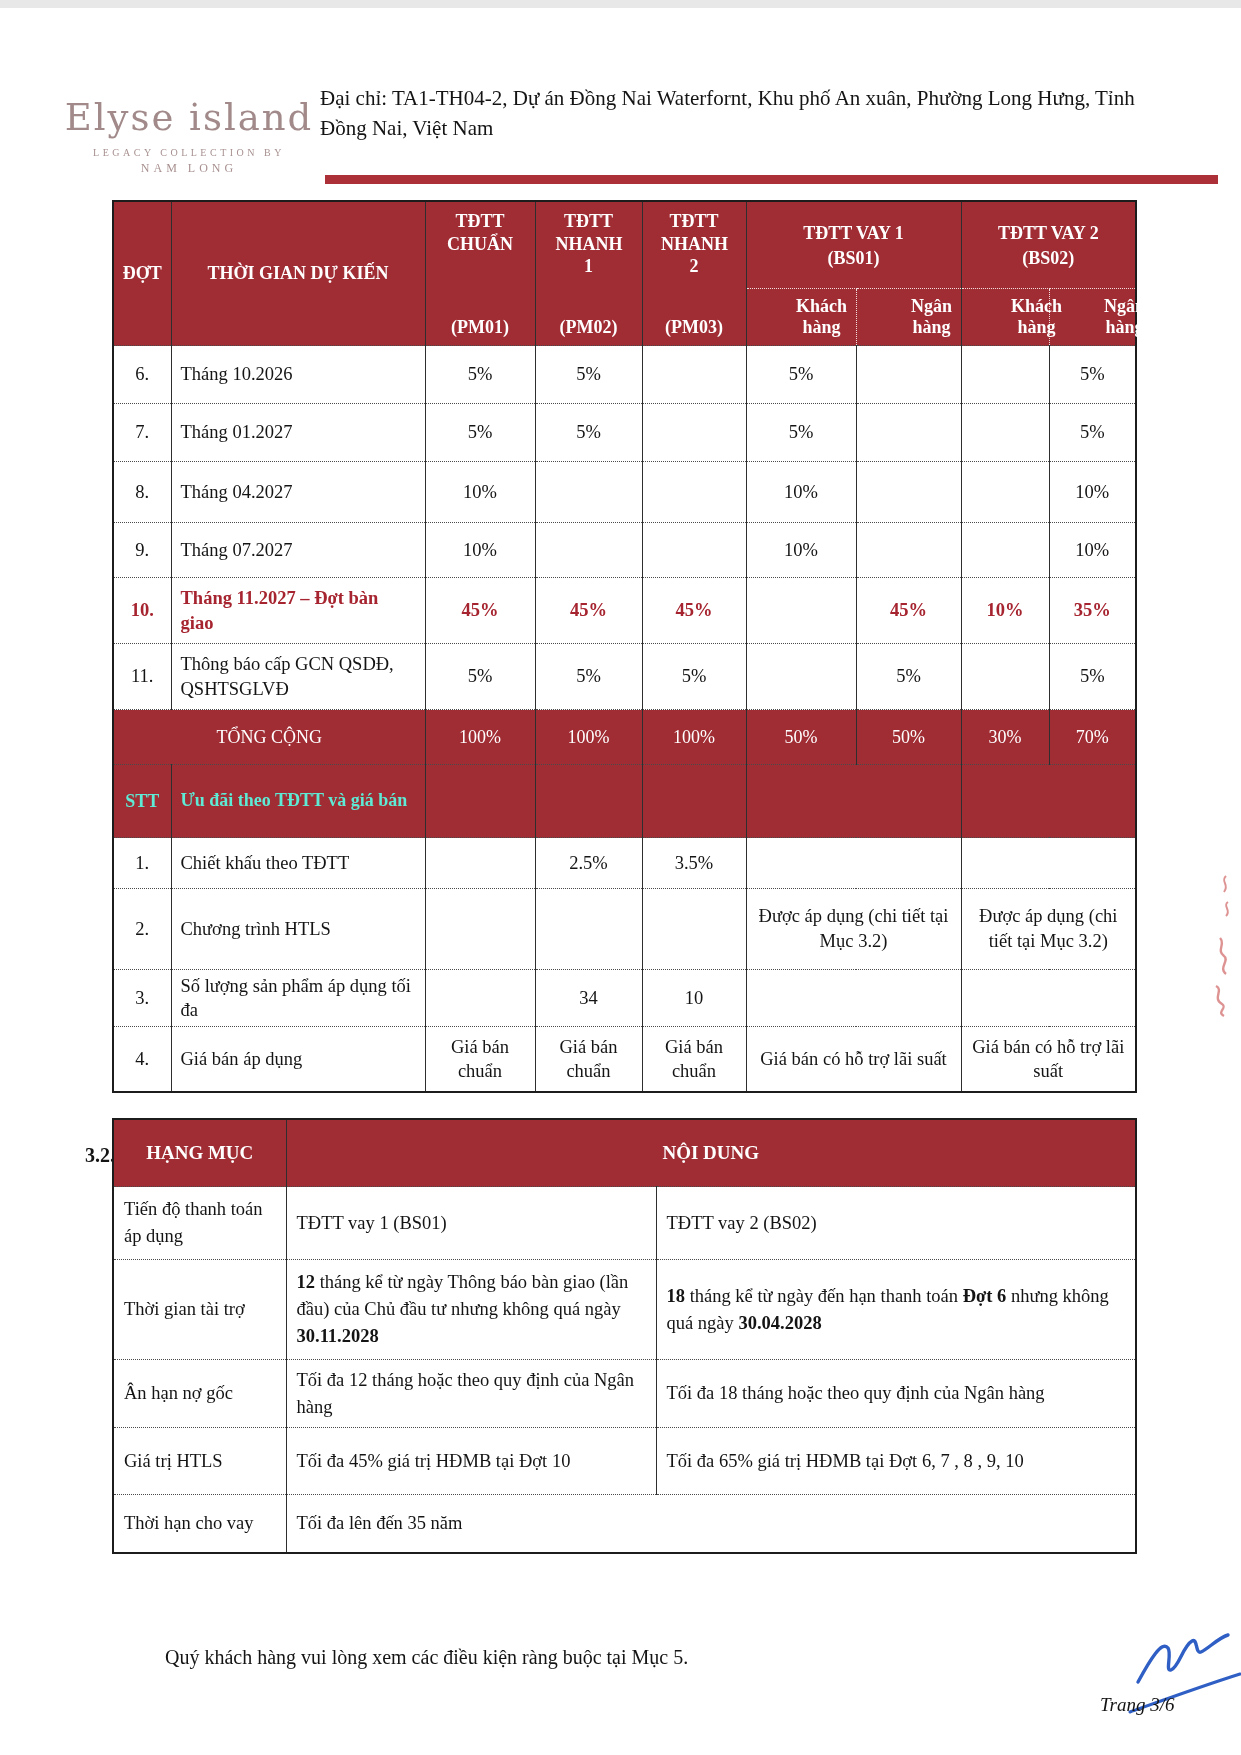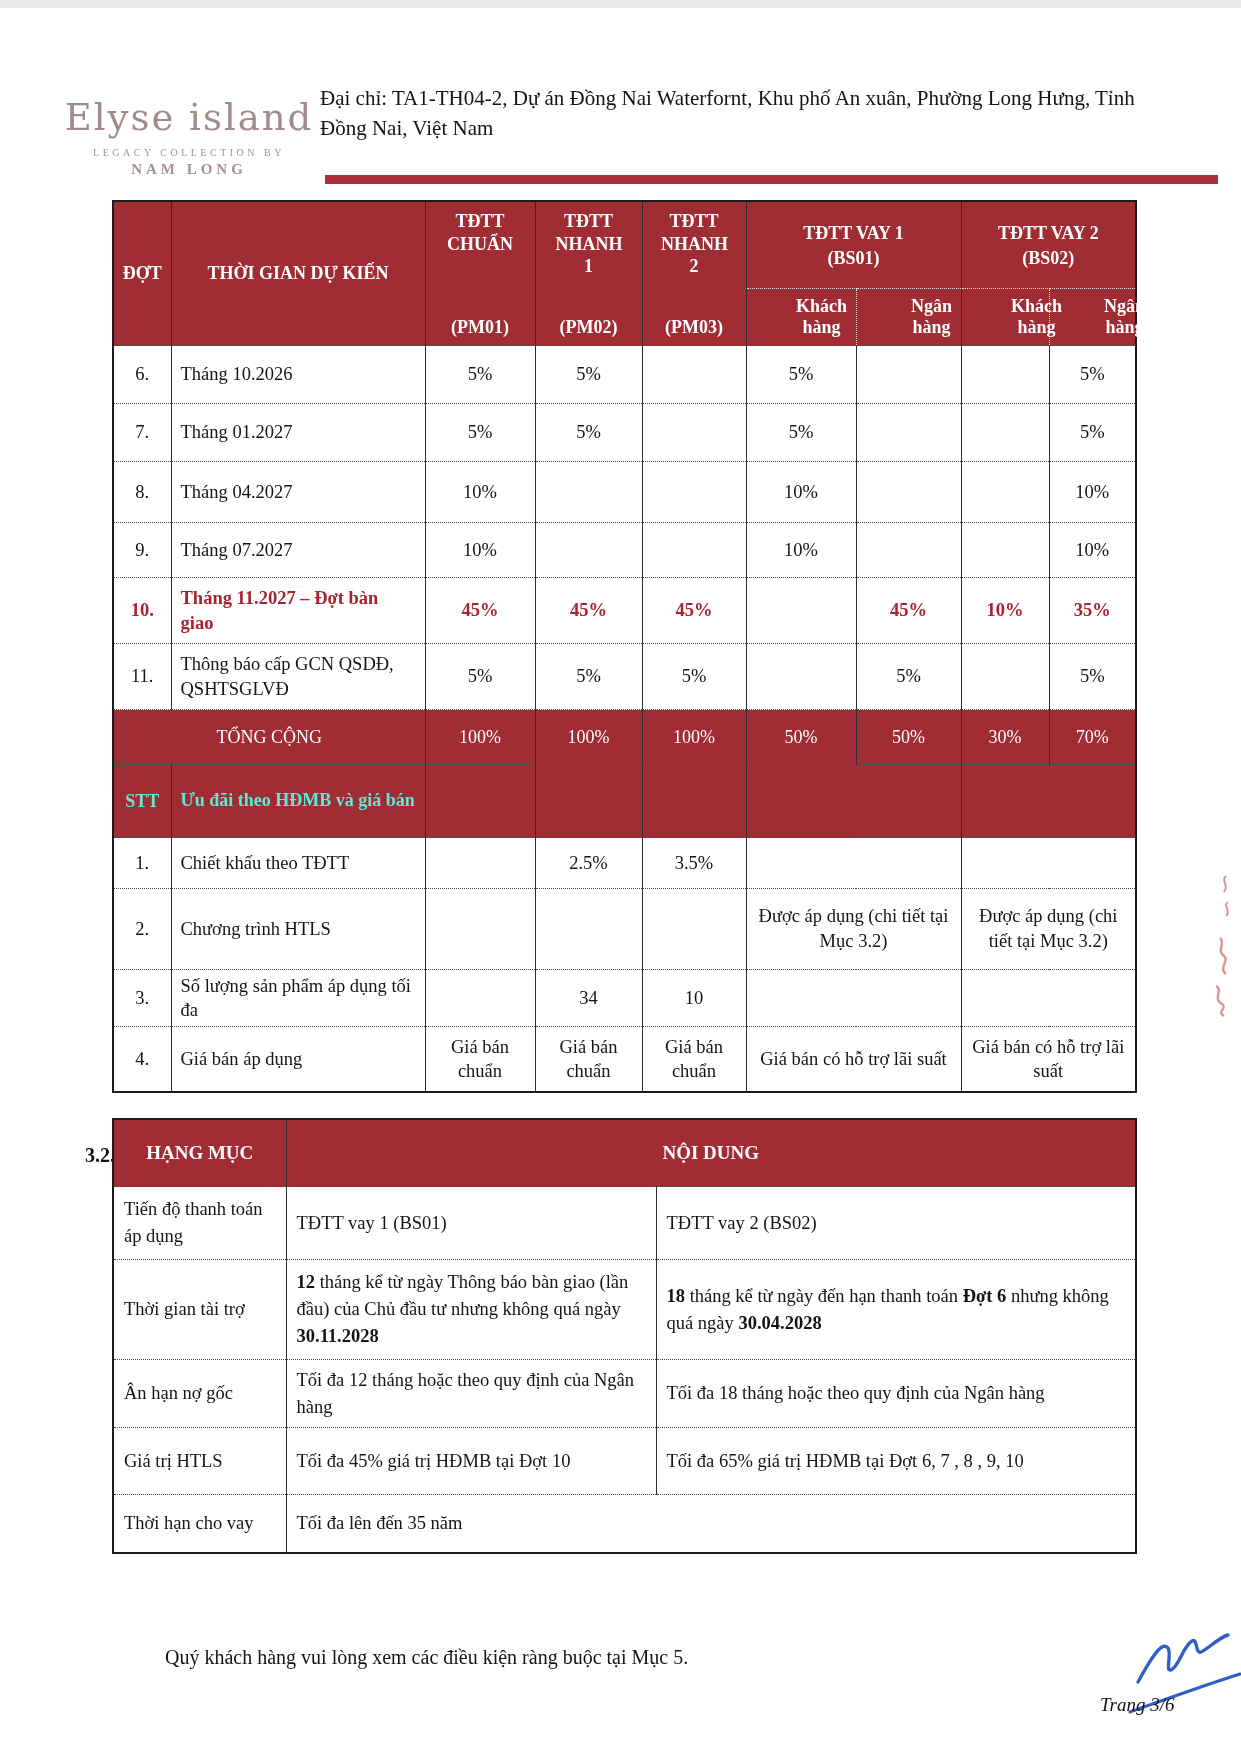--- a/index.html
+++ b/index.html
@@ -5,21 +5,21 @@
   html,body { margin:0; padding:0; background:#e8e8e8; }
   .page {
     position:relative; width:1241px; height:1755px; background:#ffffff;
     font-family:"Liberation Serif", serif; color:#141414; overflow:hidden;
     margin:8px auto;
   }
   
   .logo { position:absolute; left:64px; top:88px; width:250px; text-align:center; color:#a28a8a; }
   .logo-brand { font-family:"DejaVu Serif", serif; font-size:37px; letter-spacing:2px; font-weight:400; white-space:nowrap; }
   .logo-sub1 { font-size:10px; letter-spacing:3.5px; margin-top:8px; color:#a89090; }
-  .logo-sub2 { font-size:15px; letter-spacing:4px; margin-top:3px; color:#a89090; font-weight:bold; }
+  .logo-sub2 { font-size:12px; letter-spacing:4px; margin-top:3px; color:#a89090; font-weight:normal; }
   .company { position:absolute; left:320px; top:72px; width:818px; }
   .company-name { font-size:21px; font-weight:700; letter-spacing:.2px; }
   .company-address { font-size:21px; margin-top:4px; line-height:1.42; }
   .red-rule { position:absolute; left:325px; top:167px; width:893px; height:9px; background:#ac3038; }
   
   table { border-collapse:collapse; table-layout:fixed; }
   .t1 { position:absolute; left:112px; top:192px; width:1023px; border:2px solid #1c1c1c; }
   .t1 th, .t1 td { border-left:1px solid #2e2e2e; border-top:1px dotted #4a4a4a; vertical-align:middle; text-align:center; padding:1px 4px; }
   .t1 tr:first-child th { border-top:none; }
   .t1 th { background:#a02c34; color:#ffffff; font-weight:700; font-size:18px; }
@@ -202,21 +202,21 @@
       <td>100%</td>
       <td>100%</td>
       <td>50%</td>
       <td>50%</td>
       <td>30%</td>
       <td>70%</td>
     </tr>
 
     <tr class="phead">
       <td>STT</td>
-      <td class="lbl">Ưu đãi theo HĐMB và giá bán</td>
+      <td class="lbl">Ưu đãi theo TĐTT và giá bán</td>
       <td></td>
           <td></td>
           <td></td>
       <td colspan="2"></td>
           <td colspan="2"></td>
     </tr>
 
     <tr class="p1">
       <td>1.</td>
       <td class="lbl">Chiết khấu theo TĐTT</td>

